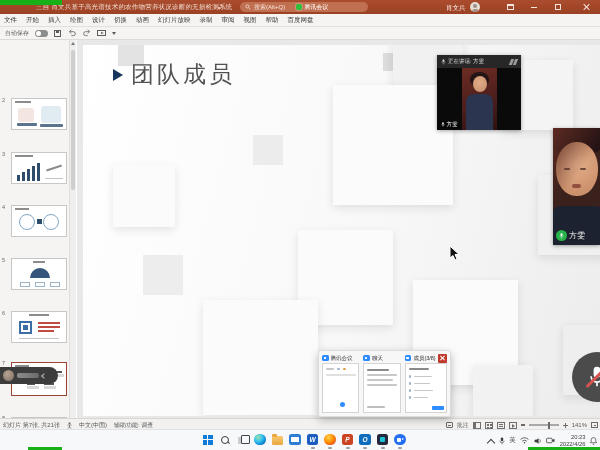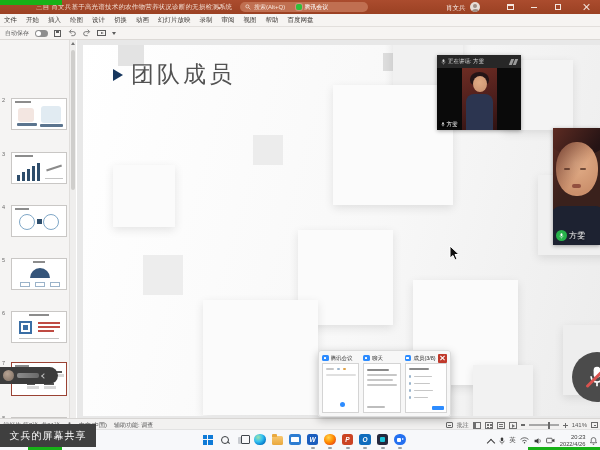--- a/index.html
+++ b/index.html
@@ -609,23 +609,20 @@
         <div>20:23</div>
         <div>2022/4/26</div>
       </div>
       <svg width="7" height="8" viewBox="0 0 12 14">
           <path d="M6 1a4 4 0 0 1 4 4v3l1.5 2h-11L2 8V5a4 4 0 0 1 4-4z" fill="none" stroke="#3c3c3c" stroke-width="1.2"></path>
           <path d="M4.5 12a1.5 1.5 0 0 0 3 0" fill="#3c3c3c"></path>
         </svg>
     </div>
   </div>
 
-  <div class="abs share-banner">
-    <span>文兵的屏幕共享</span>
-  </div>
   <i class="abs green-top"></i>
   <i class="abs green-b1"></i>
   <i class="abs green-b2"></i>
 
   <div class="abs pill">
     <i class="pav"></i>
     <i class="ptxt"></i>
     <i class="pch"></i>
   </div>
 

